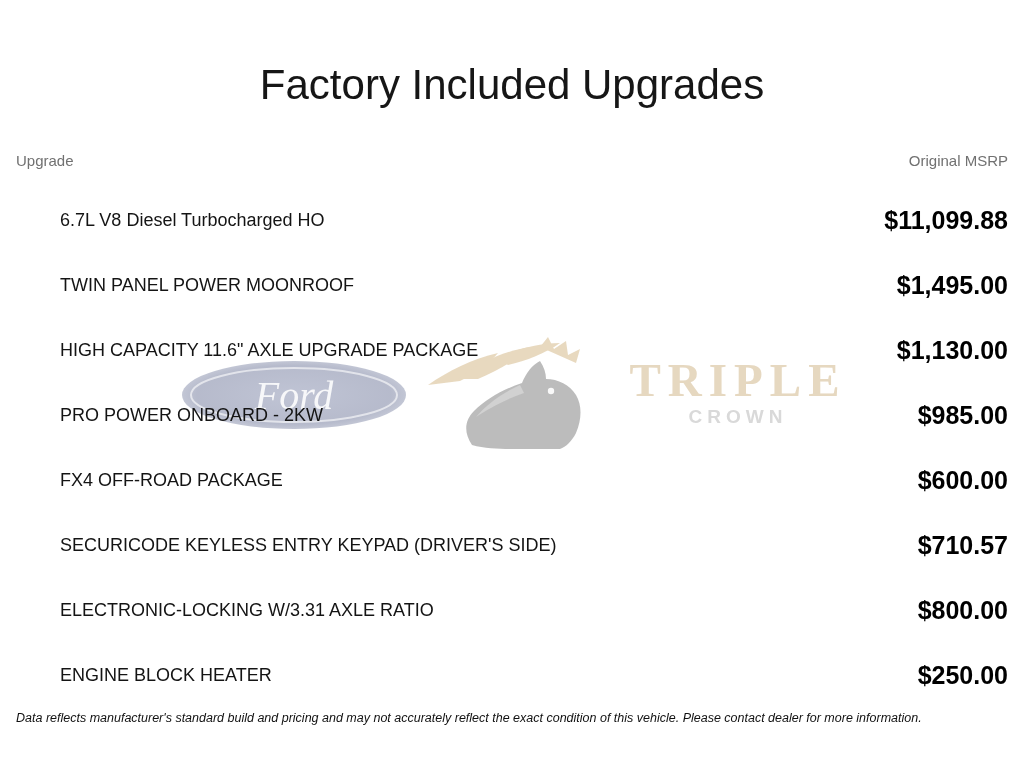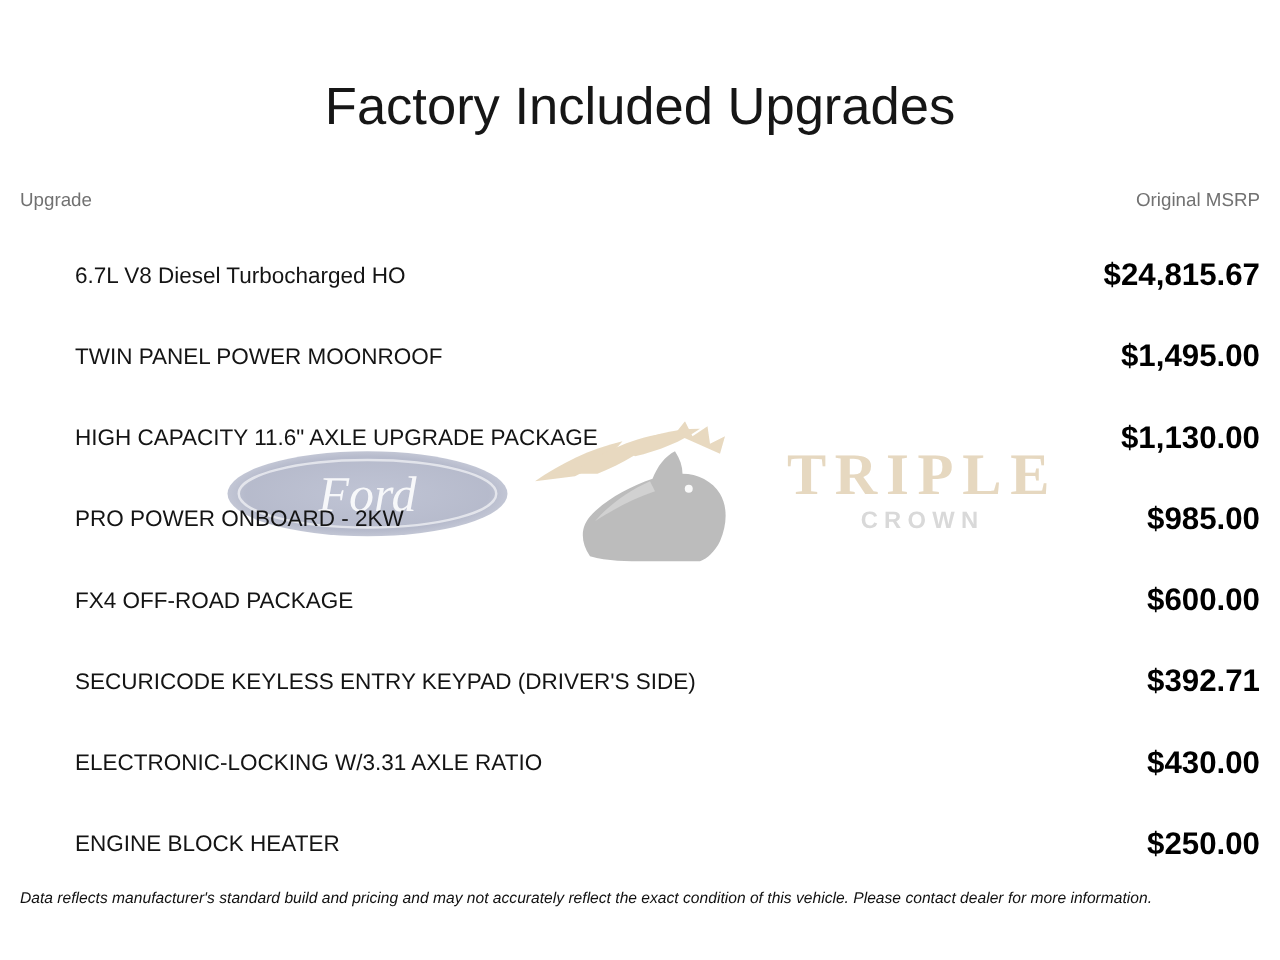--- a/index.html
+++ b/index.html
@@ -204,21 +204,21 @@
 
   <div class="table">
 
     <div class="row head-row">
       <div class="head-cell">Upgrade</div>
       <div class="head-cell">Original MSRP</div>
     </div>
 
     <div class="row data-row">
       <div class="cell-label">6.7L V8 Diesel Turbocharged HO</div>
-      <div class="cell-price">$24,815.67</div>
+      <div class="cell-price">$11,099.88</div>
     </div>
 
     <div class="row data-row">
       <div class="cell-label">TWIN PANEL POWER MOONROOF</div>
       <div class="cell-price">$1,495.00</div>
     </div>
 
     <div class="row data-row">
       <div class="cell-label">HIGH CAPACITY 11.6" AXLE UPGRADE PACKAGE</div>
       <div class="cell-price">$1,130.00</div>
@@ -229,26 +229,26 @@
       <div class="cell-price">$985.00</div>
     </div>
 
     <div class="row data-row">
       <div class="cell-label">FX4 OFF-ROAD PACKAGE</div>
       <div class="cell-price">$600.00</div>
     </div>
 
     <div class="row data-row">
       <div class="cell-label">SECURICODE KEYLESS ENTRY KEYPAD (DRIVER'S SIDE)</div>
-      <div class="cell-price">$392.71</div>
+      <div class="cell-price">$710.57</div>
     </div>
 
     <div class="row data-row">
       <div class="cell-label">ELECTRONIC-LOCKING W/3.31 AXLE RATIO</div>
-      <div class="cell-price">$430.00</div>
+      <div class="cell-price">$800.00</div>
     </div>
 
     <div class="row data-row">
       <div class="cell-label">ENGINE BLOCK HEATER</div>
       <div class="cell-price">$250.00</div>
     </div>
 
   </div>
 
   <div class="footer">Data reflects manufacturer's standard build and pricing and may not accurately reflect the exact condition of this vehicle. Please contact dealer for more information.</div>

